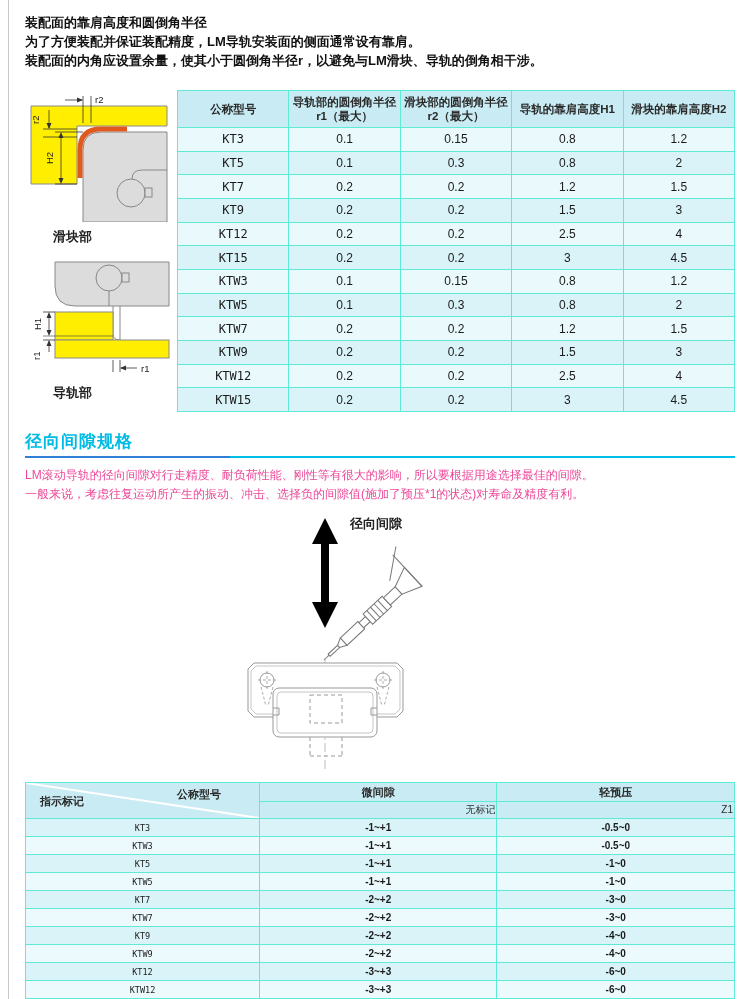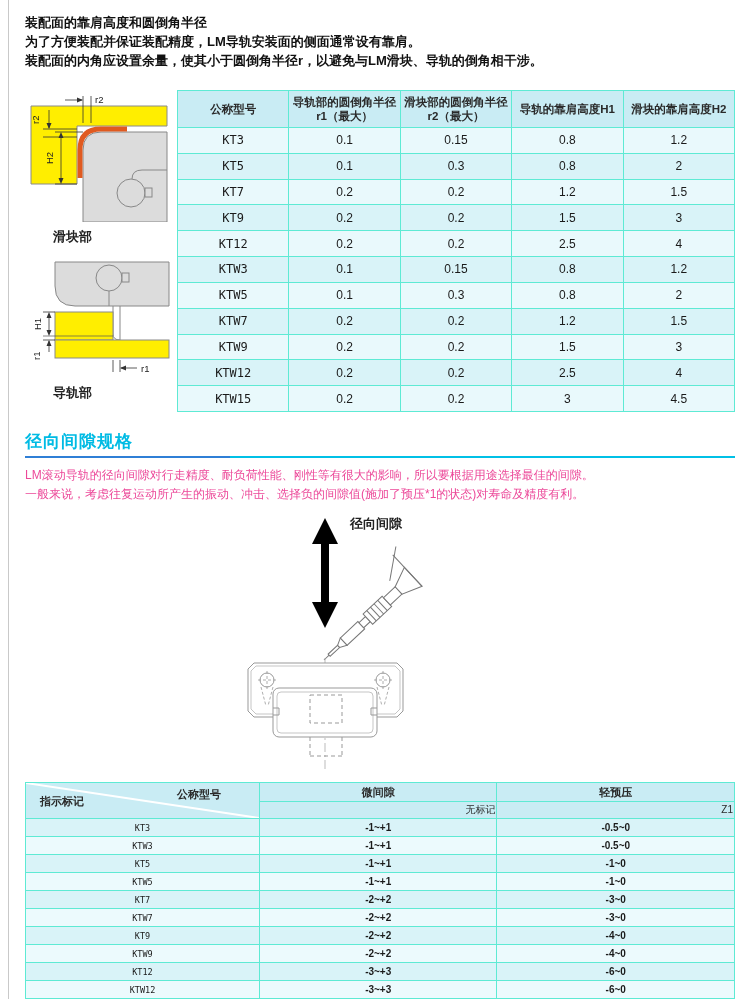--- a/index.html
+++ b/index.html
@@ -180,20 +180,27 @@
           <td>0.2</td>
           <td>1.5</td>
           <td>3</td>
         </tr>
         <tr>
           <td class="model">KT12</td>
           <td>0.2</td>
           <td>0.2</td>
           <td>2.5</td>
           <td>4</td>
+        </tr>
+        <tr>
+          <td class="model">KT15</td>
+          <td>0.2</td>
+          <td>0.2</td>
+          <td>3</td>
+          <td>4.5</td>
         </tr>
         <tr>
           <td class="model">KTW3</td>
           <td>0.1</td>
           <td>0.15</td>
           <td>0.8</td>
           <td>1.2</td>
         </tr>
         <tr>
           <td class="model">KTW5</td>

